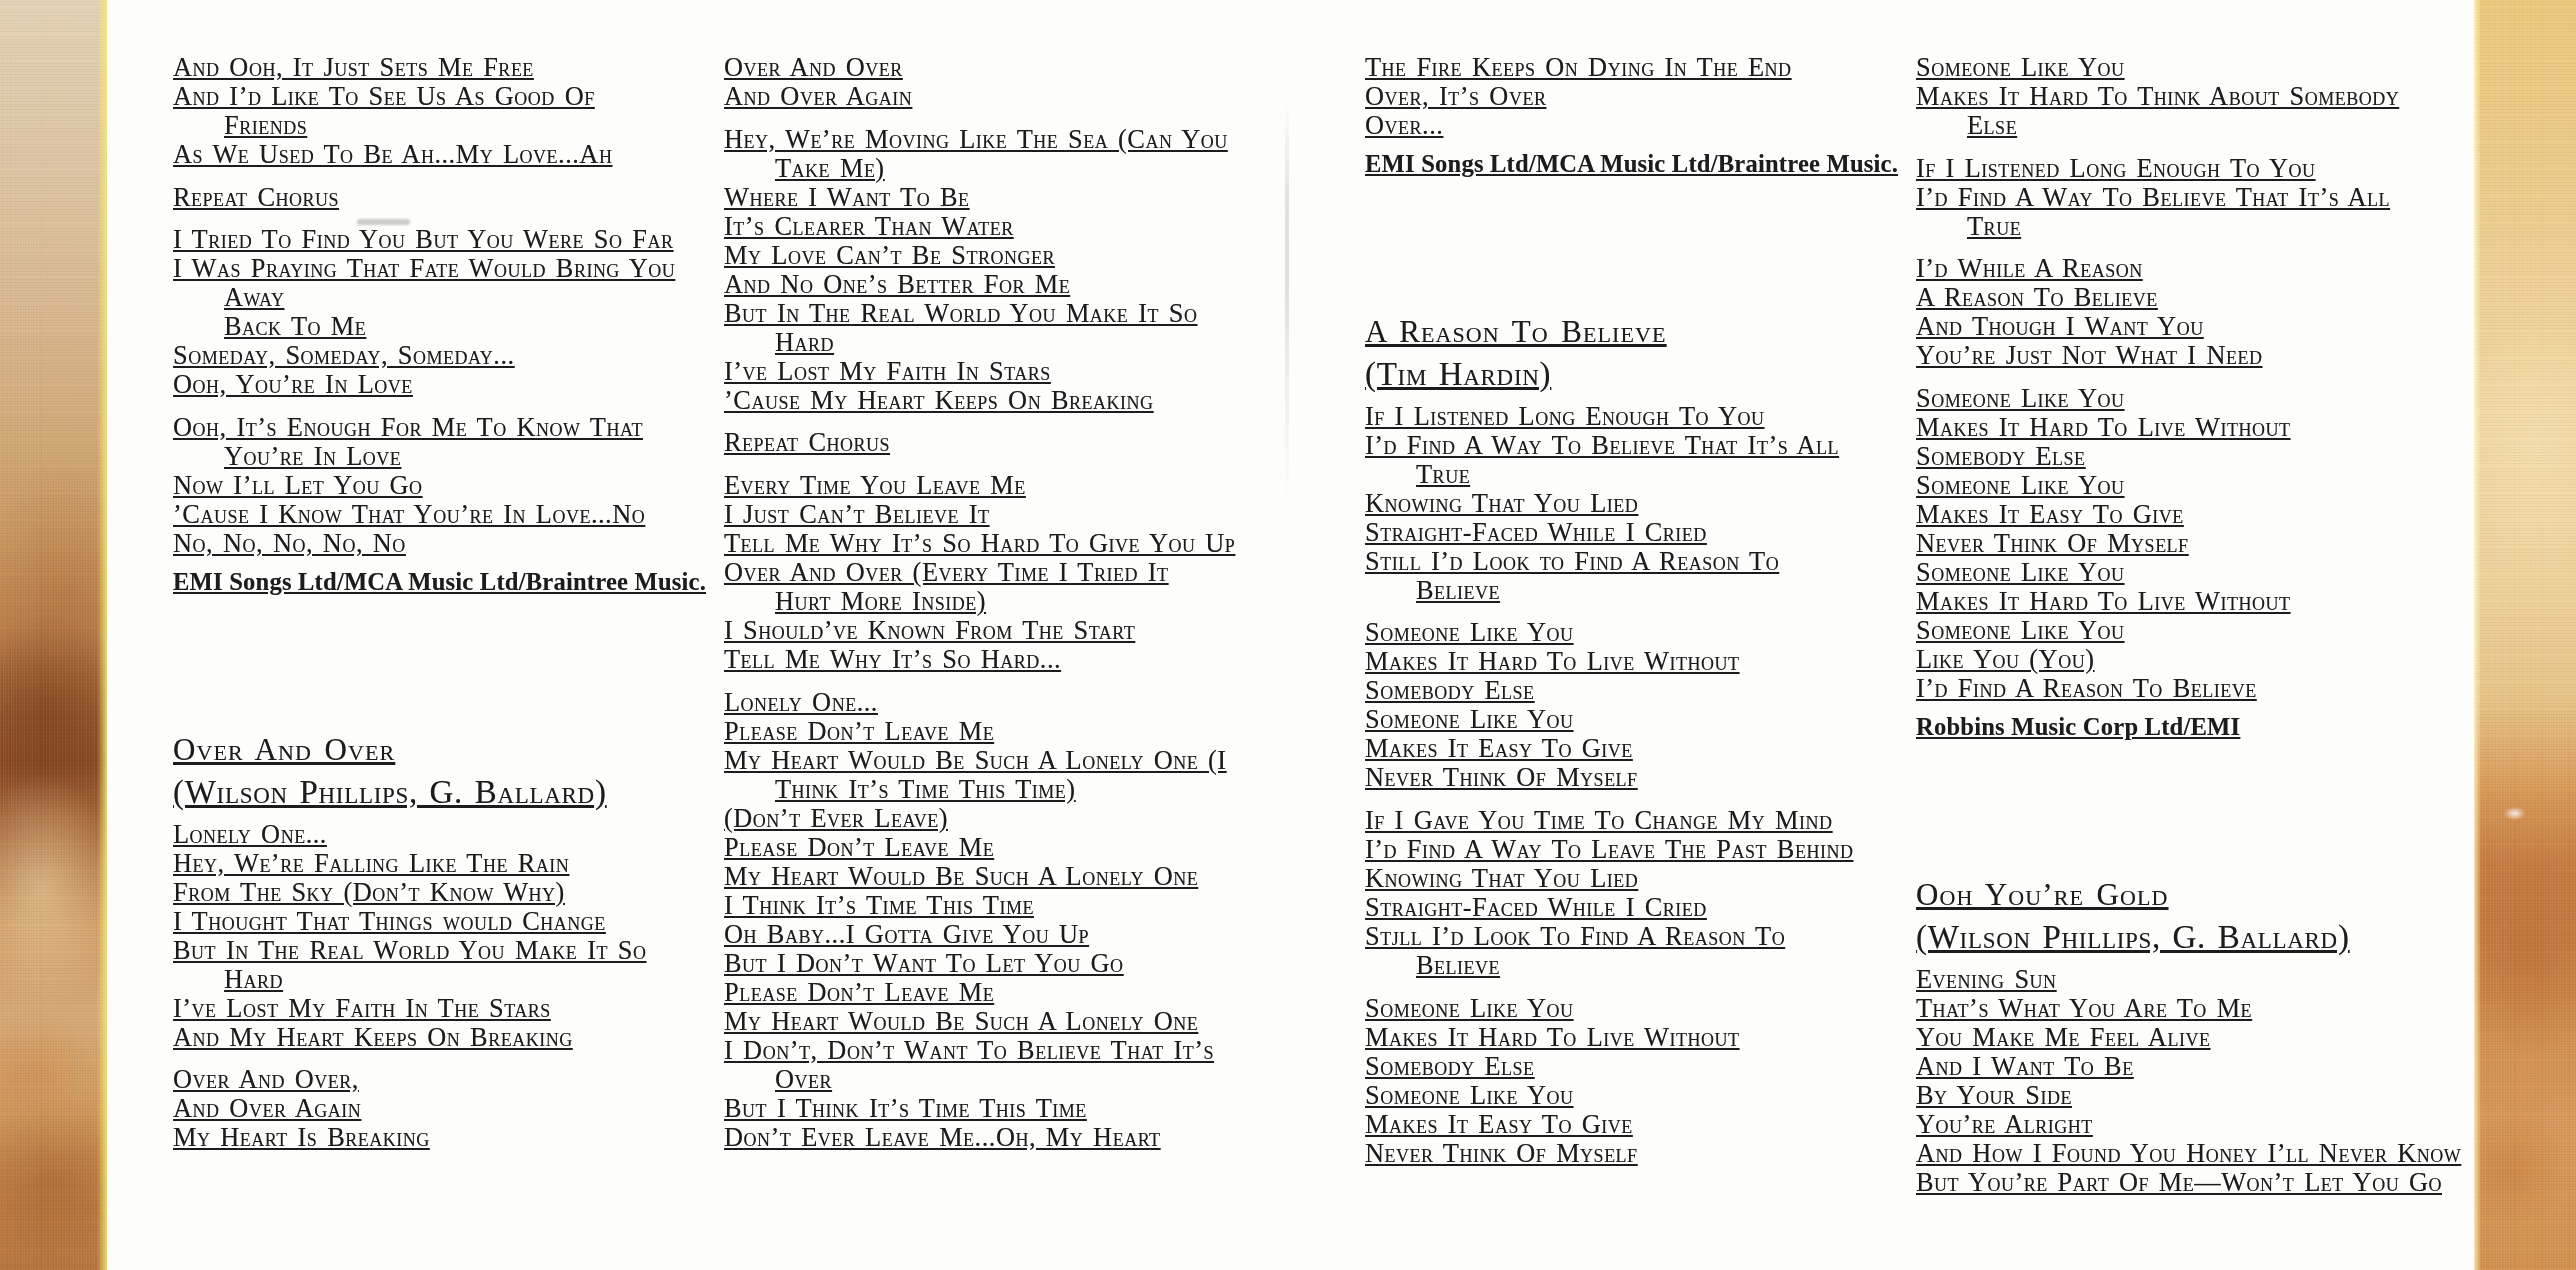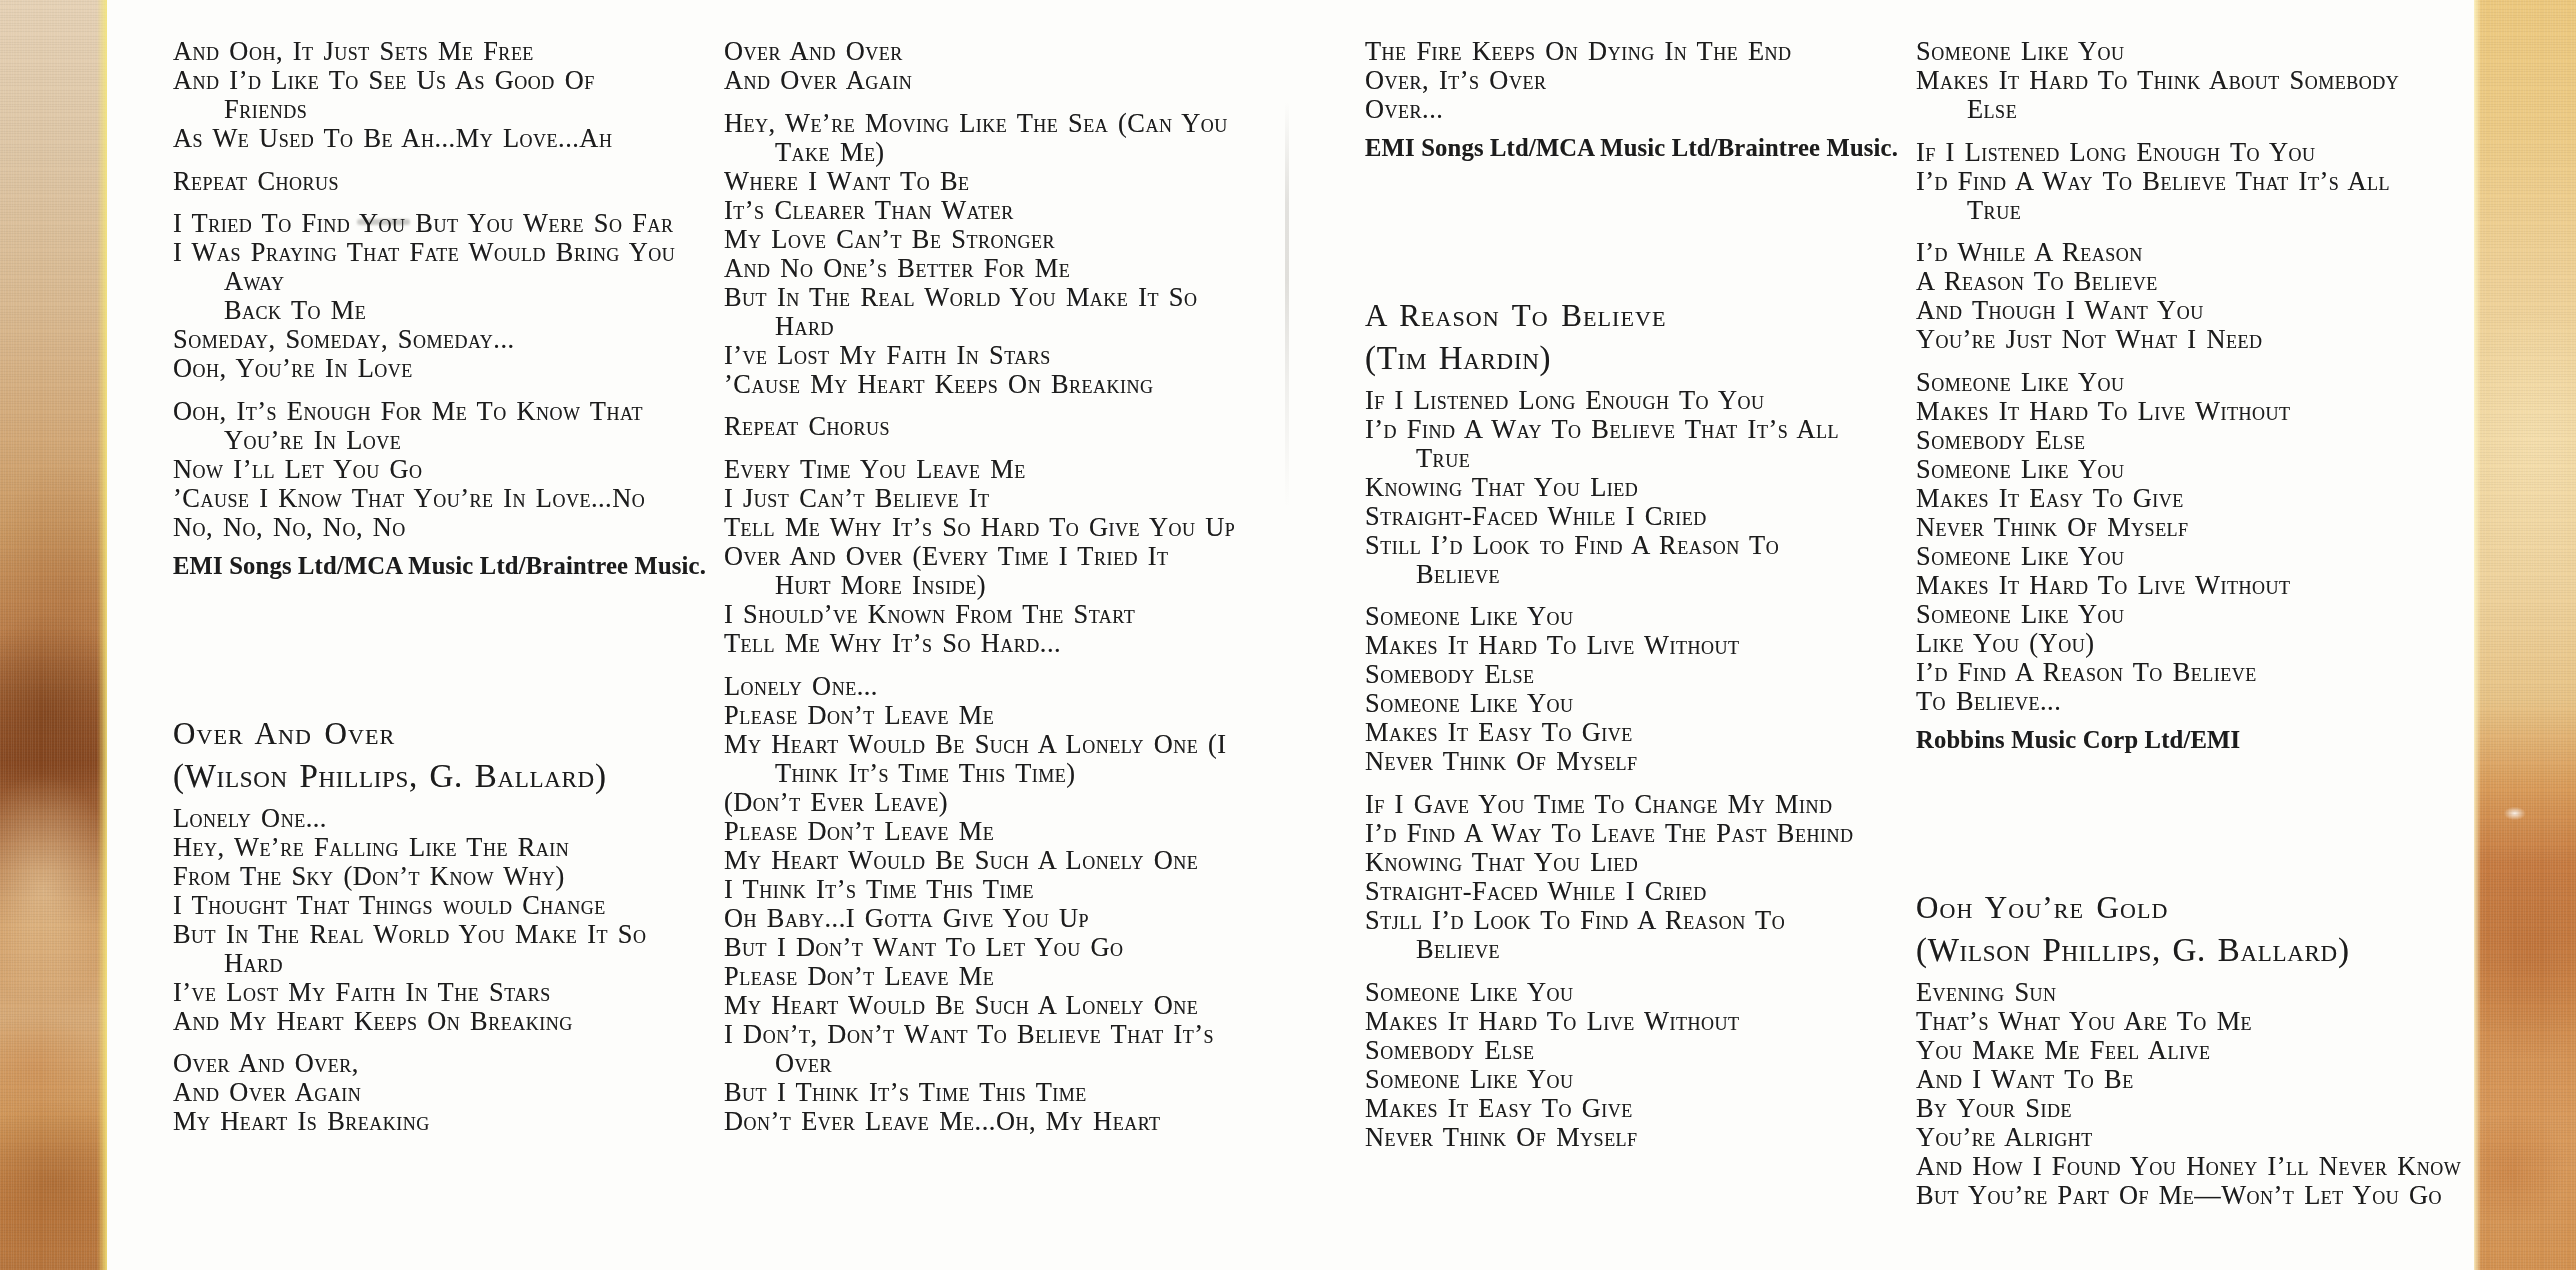--- a/index.html
+++ b/index.html
@@ -74,22 +74,23 @@
   }
   .smudge {
     position: absolute; left: 357px; top: 219px; width: 53px; height: 5.5px;
     background: rgba(90,88,84,0.30);
     filter: blur(1.1px);
     border-radius: 2.7px;
   }
 
   
   .col {
-    position: absolute; top: 37px;
+    position: absolute; top: 53px;
     color: var(--ink, #1c1c1c);
+    text-decoration: underline;
   }
   .col-1 { left: 173px;  width: 546px; }
   .col-2 { left: 724px;  width: 557px; }
   .col-3 { left: 1365px; width: 537px; }
   .col-4 { left: 1916px; width: 583px; }
 
   .stanza { margin-top: 13.7px; }
   .stanza:first-child { margin-top: 0; }
 
   .line {
@@ -299,21 +300,20 @@
         <div class="line">Makes It Hard To Live Without</div>
         <div class="line">Somebody Else</div>
         <div class="line">Someone Like You</div>
         <div class="line">Makes It Easy To Give</div>
         <div class="line">Never Think Of Myself</div>
         <div class="line">Someone Like You</div>
         <div class="line">Makes It Hard To Live Without</div>
         <div class="line">Someone Like You</div>
         <div class="line">Like You (You)</div>
         <div class="line">I’d Find A Reason To Believe</div>
-        <div class="line">To Believe...</div>
       </div>
       <div class="credit">Robbins Music Corp Ltd/EMI</div>
       <div class="song-title">Ooh You’re Gold</div>
       <div class="writers">(Wilson Phillips, G. Ballard)</div>
       <div class="stanza">
         <div class="line">Evening Sun</div>
         <div class="line">That’s What You Are To Me</div>
         <div class="line">You Make Me Feel Alive</div>
         <div class="line">And I Want To Be</div>
         <div class="line">By Your Side</div>

